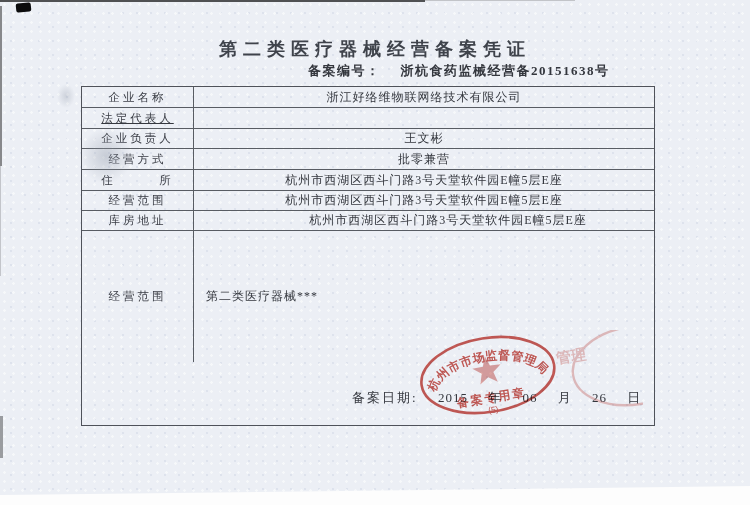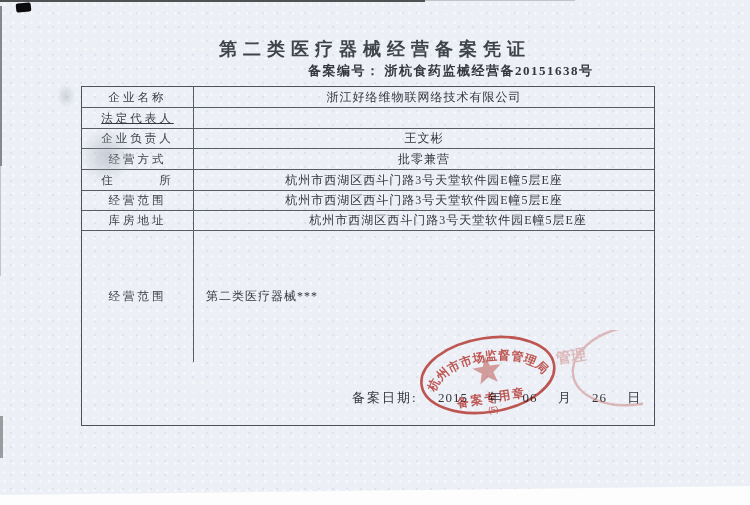--- a/index.html
+++ b/index.html
@@ -23,21 +23,21 @@
   .corner-blob{position:absolute;left:16px;top:3px;width:15px;height:9px;background:#0b0b0d;border-radius:2px;transform:rotate(-6deg);}
   .smudge1{position:absolute;left:80px;top:128px;width:52px;height:56px;
     background:radial-gradient(closest-side,rgba(148,156,171,.42),rgba(148,156,171,0));}
   .smudge2{position:absolute;left:57px;top:84px;width:18px;height:24px;
     background:radial-gradient(closest-side,rgba(148,156,171,.35),rgba(148,156,171,0));}
   
   .doc-title{position:absolute;left:0;top:37px;width:750px;text-align:center;
     font-size:18px;font-weight:600;letter-spacing:6px;color:#3f434b;}
   .filing-line{position:absolute;left:308px;top:62px;font-size:13px;font-weight:bold;
     letter-spacing:1.5px;color:#34373e;}
-  .filing-line .no{margin-left:4px;}
+  .filing-line .no{margin-left:20px;}
   
   .cert-table{position:absolute;left:81px;top:86px;width:574px;height:340px;
     border:1.4px solid #4f525a;box-sizing:border-box;}
   .t-row{display:grid;grid-template-columns:112px 1fr;box-sizing:border-box;border-bottom:1px solid #585c63;}
   .t-row:last-child{border-bottom:none;}
   .r1{height:21px;} .r2{height:21px;text-decoration:underline;} .r3{height:20px;} .r4{height:21px;}
   .r5{height:21px;} .r6{height:20px;} .r7{height:20px;gap:48px;} .r8{height:131px;}
   .t-label{border-right:1px solid #585c63;display:flex;align-items:center;justify-content:center;
     font-size:11.5px;letter-spacing:3px;color:#3a3d45;box-sizing:border-box;}
   .t-value{display:flex;align-items:center;justify-content:center;

